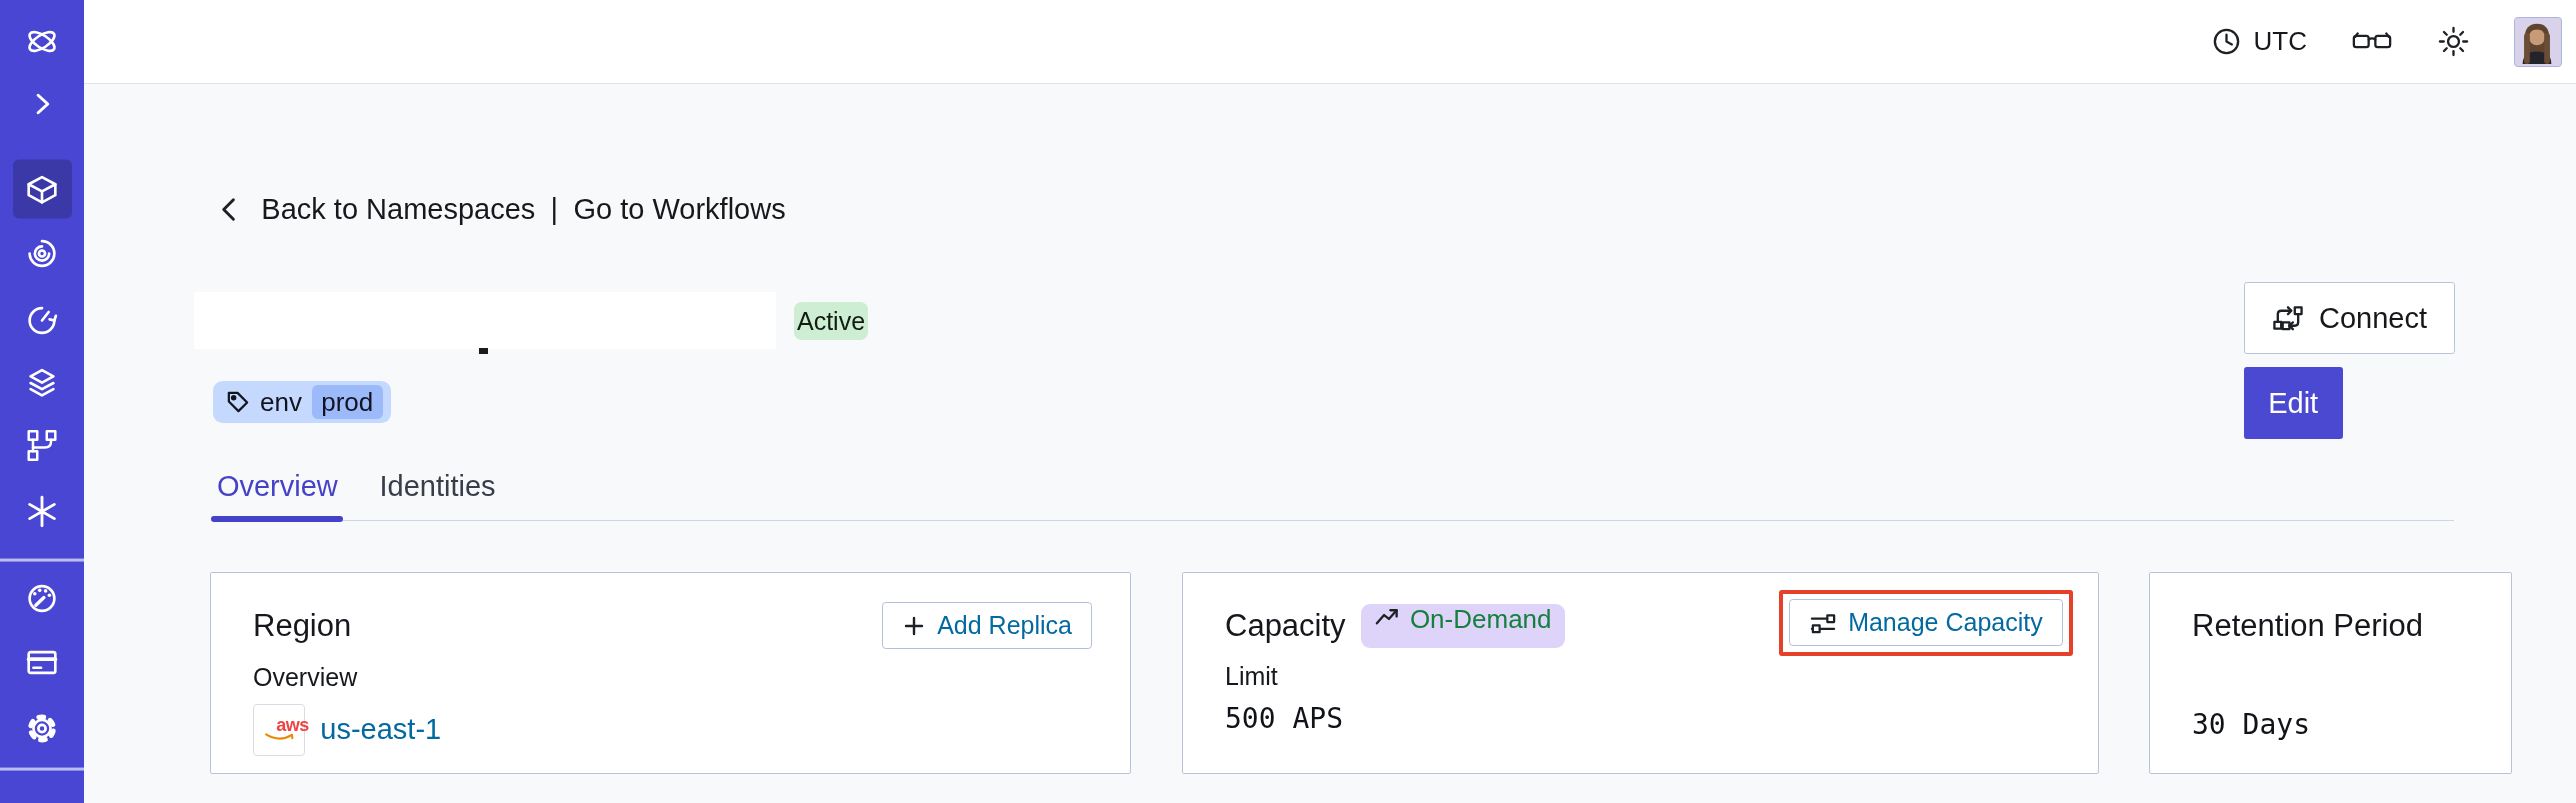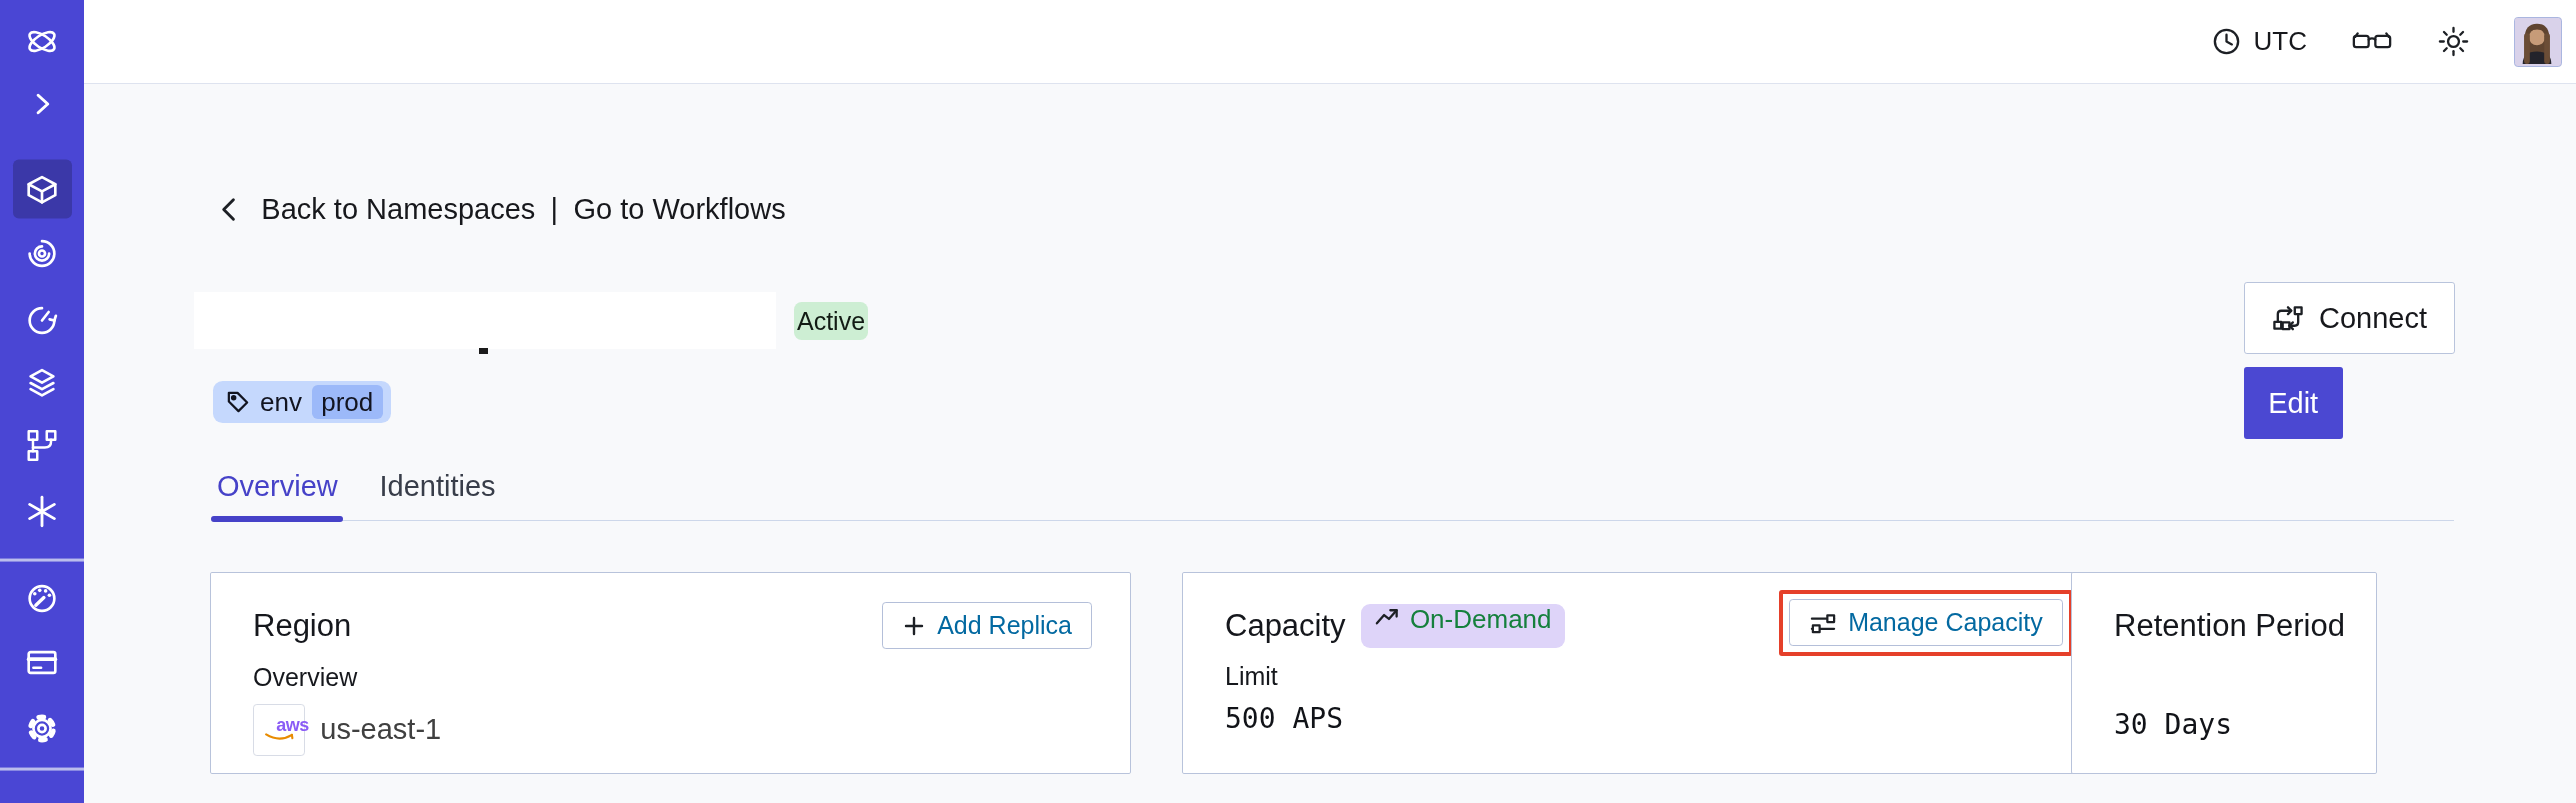--- a/index.html
+++ b/index.html
@@ -40,33 +40,33 @@
 
   .tabs-wrap { position:absolute; left:131px; top:378px; width:2239px; border-bottom:1.9px solid #cdd7ea; display:flex; gap:38px; }
   .tab { position:relative; padding:7.7px 1.9px 17.3px 1.9px; font-size:29px; font-weight:500; color:#383d49; cursor:pointer; }
   .tab.active { color:#4642c8; }
   .tab.active::after { content:""; position:absolute; left:-3.8px; right:-3.8px; bottom:-1.9px; height:5.8px; background:#4642c8; border-radius:2.9px; }
 
   .cards { position:absolute; left:126px; top:488px; }
   .card { position:absolute; top:0; height:202px; background:#ffffff; border:1.9px solid #b8c3db; border-radius:1.9px; padding:29px 38px 0 42px; }
   .card.c1 { left:0; width:921px; }
   .card.c2 { left:972px; width:917px; }
-  .card.c3 { left:1861px; width:306px; padding-right:20px; }
+  .card.c3 { left:1939px; width:363px; padding-right:20px; }
   .card-head { display:flex; align-items:flex-start; justify-content:space-between; }
   .head-left { display:flex; align-items:center; gap:15.3px; height:48px; }
   .card-title { font-size:31px; font-weight:500; color:#15171c; white-space:nowrap; }
   .chip-lav { display:flex; align-items:flex-start; gap:9.6px; background:#ded4f9; border-radius:9px; height:44px; padding:0 13.4px; font-size:26px; color:#15803d; }
   .btn-small { height:47px; padding:0 19px; background:#ffffff; border:1.9px solid #b4bfd9; border-radius:3.8px; display:flex; align-items:center; gap:11.5px; font-size:25px; color:#0369a1; font-weight:500; cursor:pointer; white-space:nowrap; }
   .hl-red { border:4.8px solid #e5402a; border-radius:2.9px; padding:5.8px; margin:-12.5px -12.5px 0 0; }
   .fld-label { font-size:25px; color:#16181d; margin-top:13.4px; }
   .fld-value { display:flex; align-items:center; gap:15.3px; margin-top:11.5px; }
   .mono { font-family:"DejaVu Sans Mono", monospace; font-size:28px; color:#111318; }
-  .region-name { font-size:29px; color:#404040; }
+  .region-name { font-size:29px; color:#0369a1; }
   .aws-badge { width:52px; height:52px; background:#ffffff; border:1.9px solid #d8dce6; border-radius:3.8px; display:flex; flex-direction:column; align-items:center; justify-content:center; }
-  .aws-badge .aws-t { font-size:18px; font-weight:700; color:#8b5cf6; line-height:15.3px; letter-spacing:-0.5px;margin-left:27px; }
+  .aws-badge .aws-t { font-size:18px; font-weight:700; color:#ef4444; line-height:15.3px; letter-spacing:-0.5px;margin-left:27px; }
   .c3 .fld-value { margin-top:58px; }
 </style>
 </head>
 <body>
 
 <aside class="sidebar" id="sidebar">
     <div class="side-item" style="top: 41px;">
       <div class="ibox">
         <svg width="38" height="38" viewBox="0 0 40 40">
           <g stroke="#ffffff" fill="none" stroke-linecap="round" stroke-linejoin="round" stroke-width="2.8">

